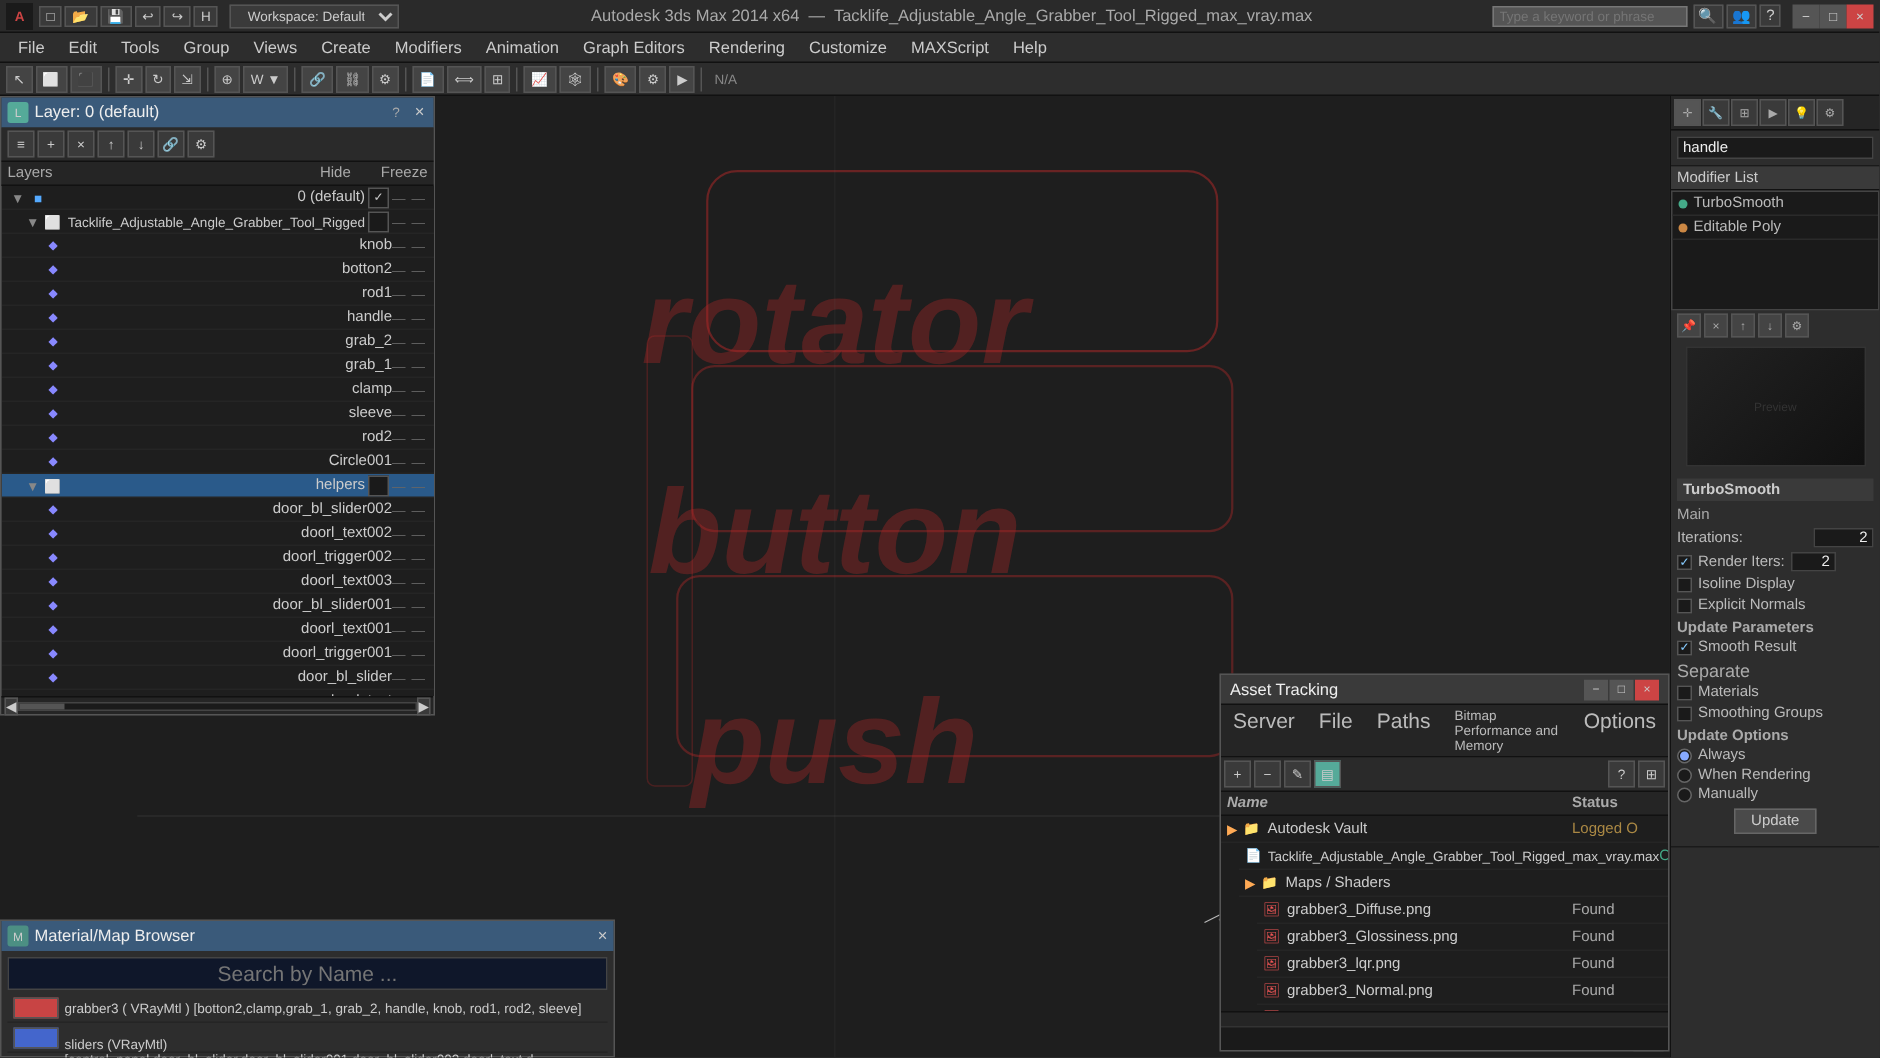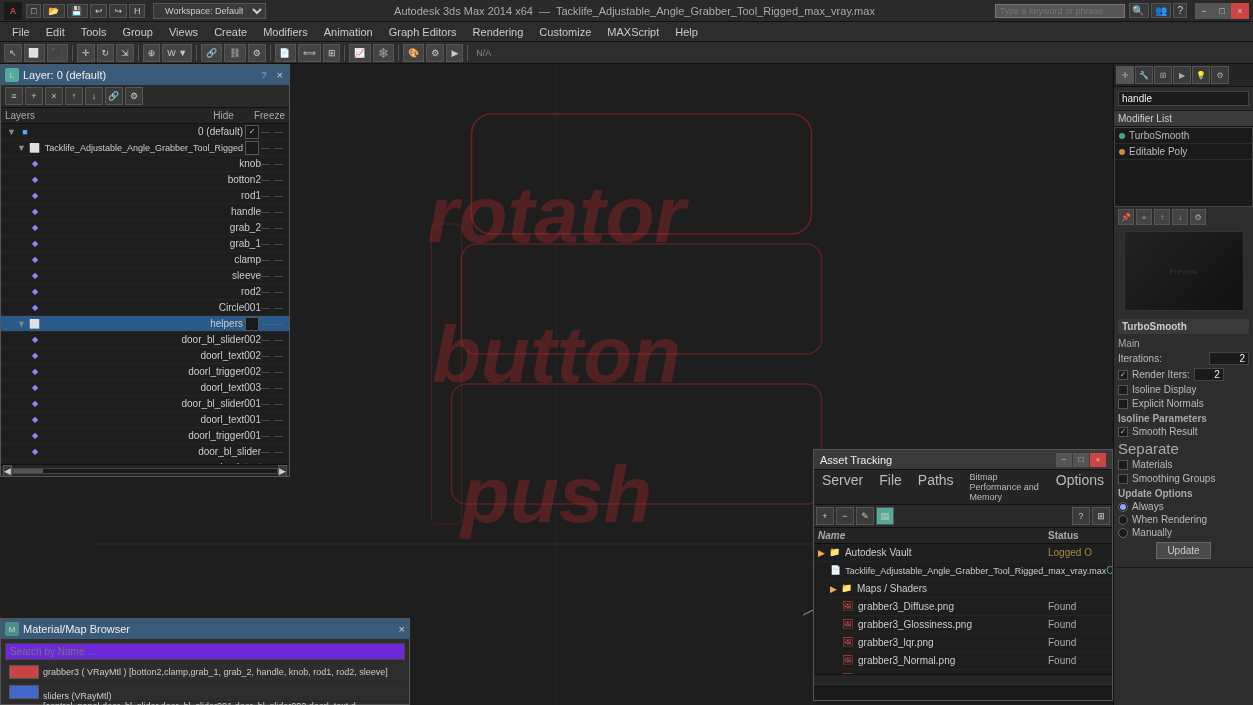--- a/index.html
+++ b/index.html
@@ -344,23 +344,23 @@
       border: 1px solid #555;
       z-index: 10;
     }
     .mb-header {
       display: flex; align-items: center;
       background: #3a5a7a; height: 20px; padding: 0 4px;
     }
     .mb-title { font-size: 11px; color: #eee; flex: 1; }
     .mb-close { cursor: pointer; font-size: 11px; color: #ccc; }
     .mb-search {
-      background: #6d28d9; border: 1px solid #444;
-      color: #ccc; font-size: 10px; padding: 2px 4px;
-      width: 100%; margin: 2px 0;
+      background: #0f172a; border: 1px solid #444;
+      color: #ccc; font-size: 14px; padding: 2px 4px;
+      width: 100%; margin: 2px 0; text-align: center;
     }
     .mb-section-title {
       font-size: 10px; color: #aaa; background: #252525;
       padding: 2px 4px; margin-top: 2px;
     }
     .mb-material-row {
       display: flex; align-items: center;
       padding: 2px 4px; height: 20px;
       border-bottom: 1px solid #252525;
     }
@@ -978,28 +978,28 @@
       <div class="param-check">
         <div class="checkbox-fake"></div>
         <span>Isoline Display</span>
       </div>
 
       <div class="param-check">
         <div class="checkbox-fake"></div>
         <span>Explicit Normals</span>
       </div>
 
-      <div class="surface-title">Isoline Parameters</div>
+      <div class="surface-title">Update Parameters</div>
 
       <div class="param-check">
         <div class="checkbox-fake checked"></div>
         <span>Smooth Result</span>
       </div>
 
-      <div style="font-size:15px;color:#aaa;margin:3px 0 2px;">Separate</div>
+      <div style="font-size:12px;color:#aaa;margin:3px 0 2px;">Separate</div>
 
       <div class="param-check">
         <div class="checkbox-fake"></div>
         <span>Materials</span>
       </div>
 
       <div class="param-check">
         <div class="checkbox-fake"></div>
         <span>Smoothing Groups</span>
       </div>

